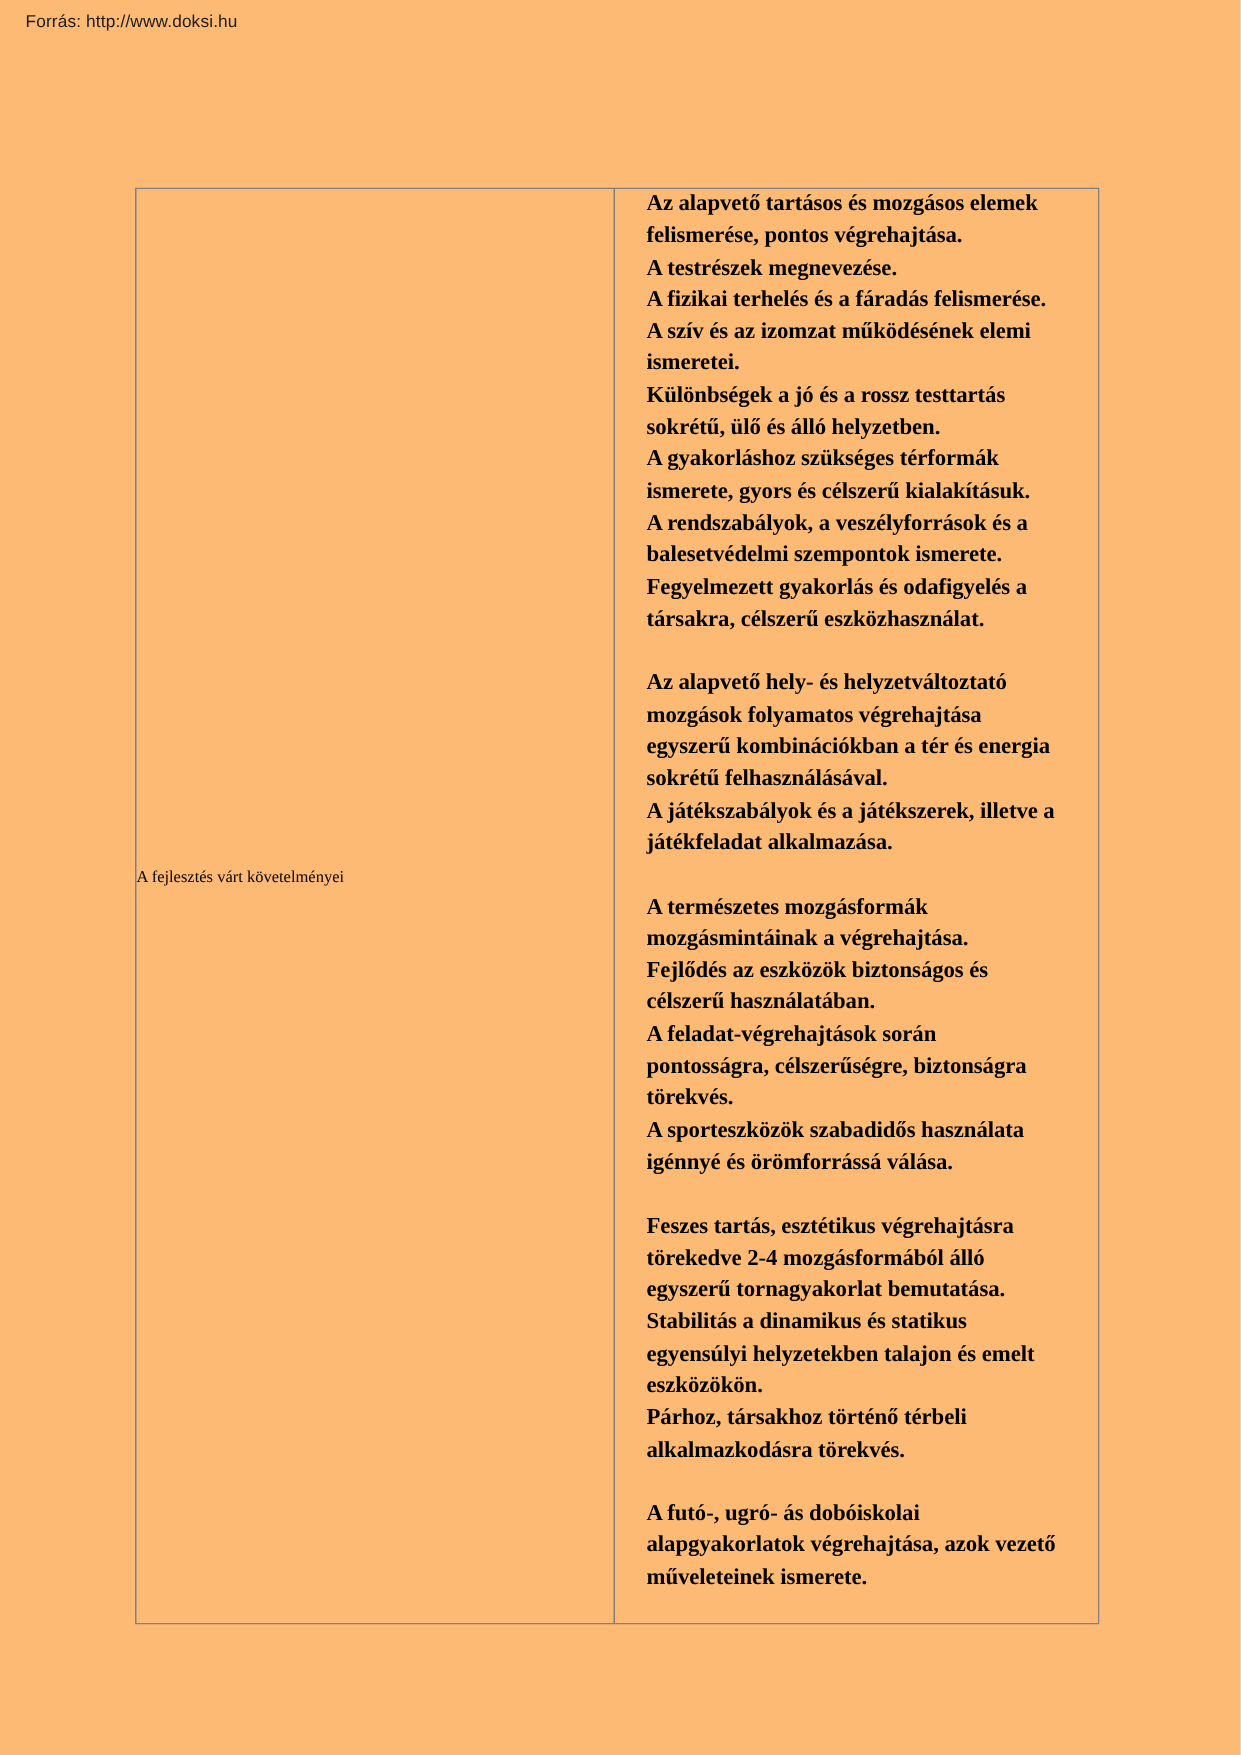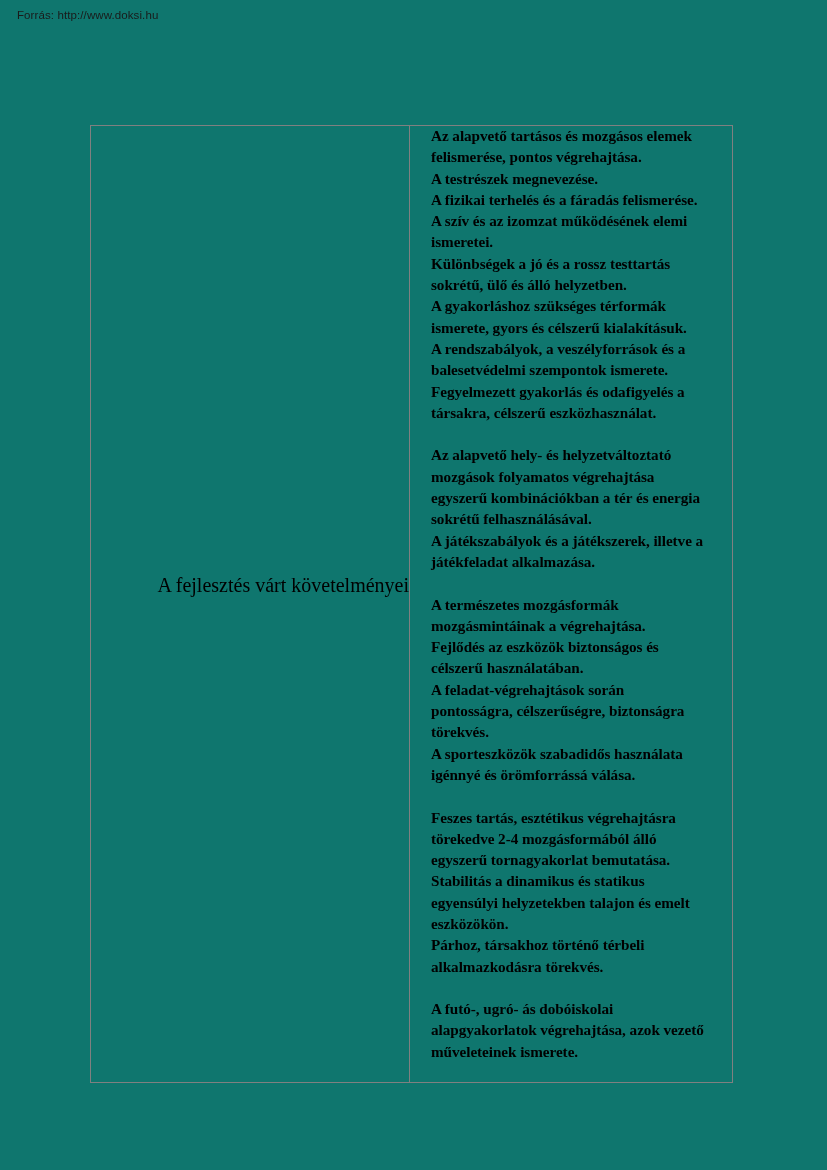--- a/index.html
+++ b/index.html
@@ -12,21 +12,21 @@
     height: 1170px;
     position: relative;
     overflow: hidden;
     font-family: "Liberation Serif", "DejaVu Serif", serif;
     color: #000000;
   }
 
   .page {
     position: absolute;
     inset: 0;
-    background: #0f766e;
+    background: #fdba74;
   }
 
   
   .source-line {
     position: absolute;
     left: 17px;
     top: 8px;
     font-family: "Liberation Sans", "DejaVu Sans", sans-serif;
     font-size: 11.5px;
     line-height: 14px;
@@ -72,22 +72,22 @@
     box-sizing: border-box;
     border-right: 1px solid #808080;
     position: relative;
     flex: 0 0 319px;
   }
   .cell-left-label {
     position: absolute;
     top: 449px;
     left: 0;
     width: 100%;
-    text-align: right;
-    font-size: 20px;
+    text-align: left;
+    font-size: 11px;
     line-height: 20px;
     font-weight: normal;
   }
   .cell-right {
     flex: 1 1 auto;
     box-sizing: border-box;
     padding: 0;
     position: relative;
     overflow: hidden;
   }

